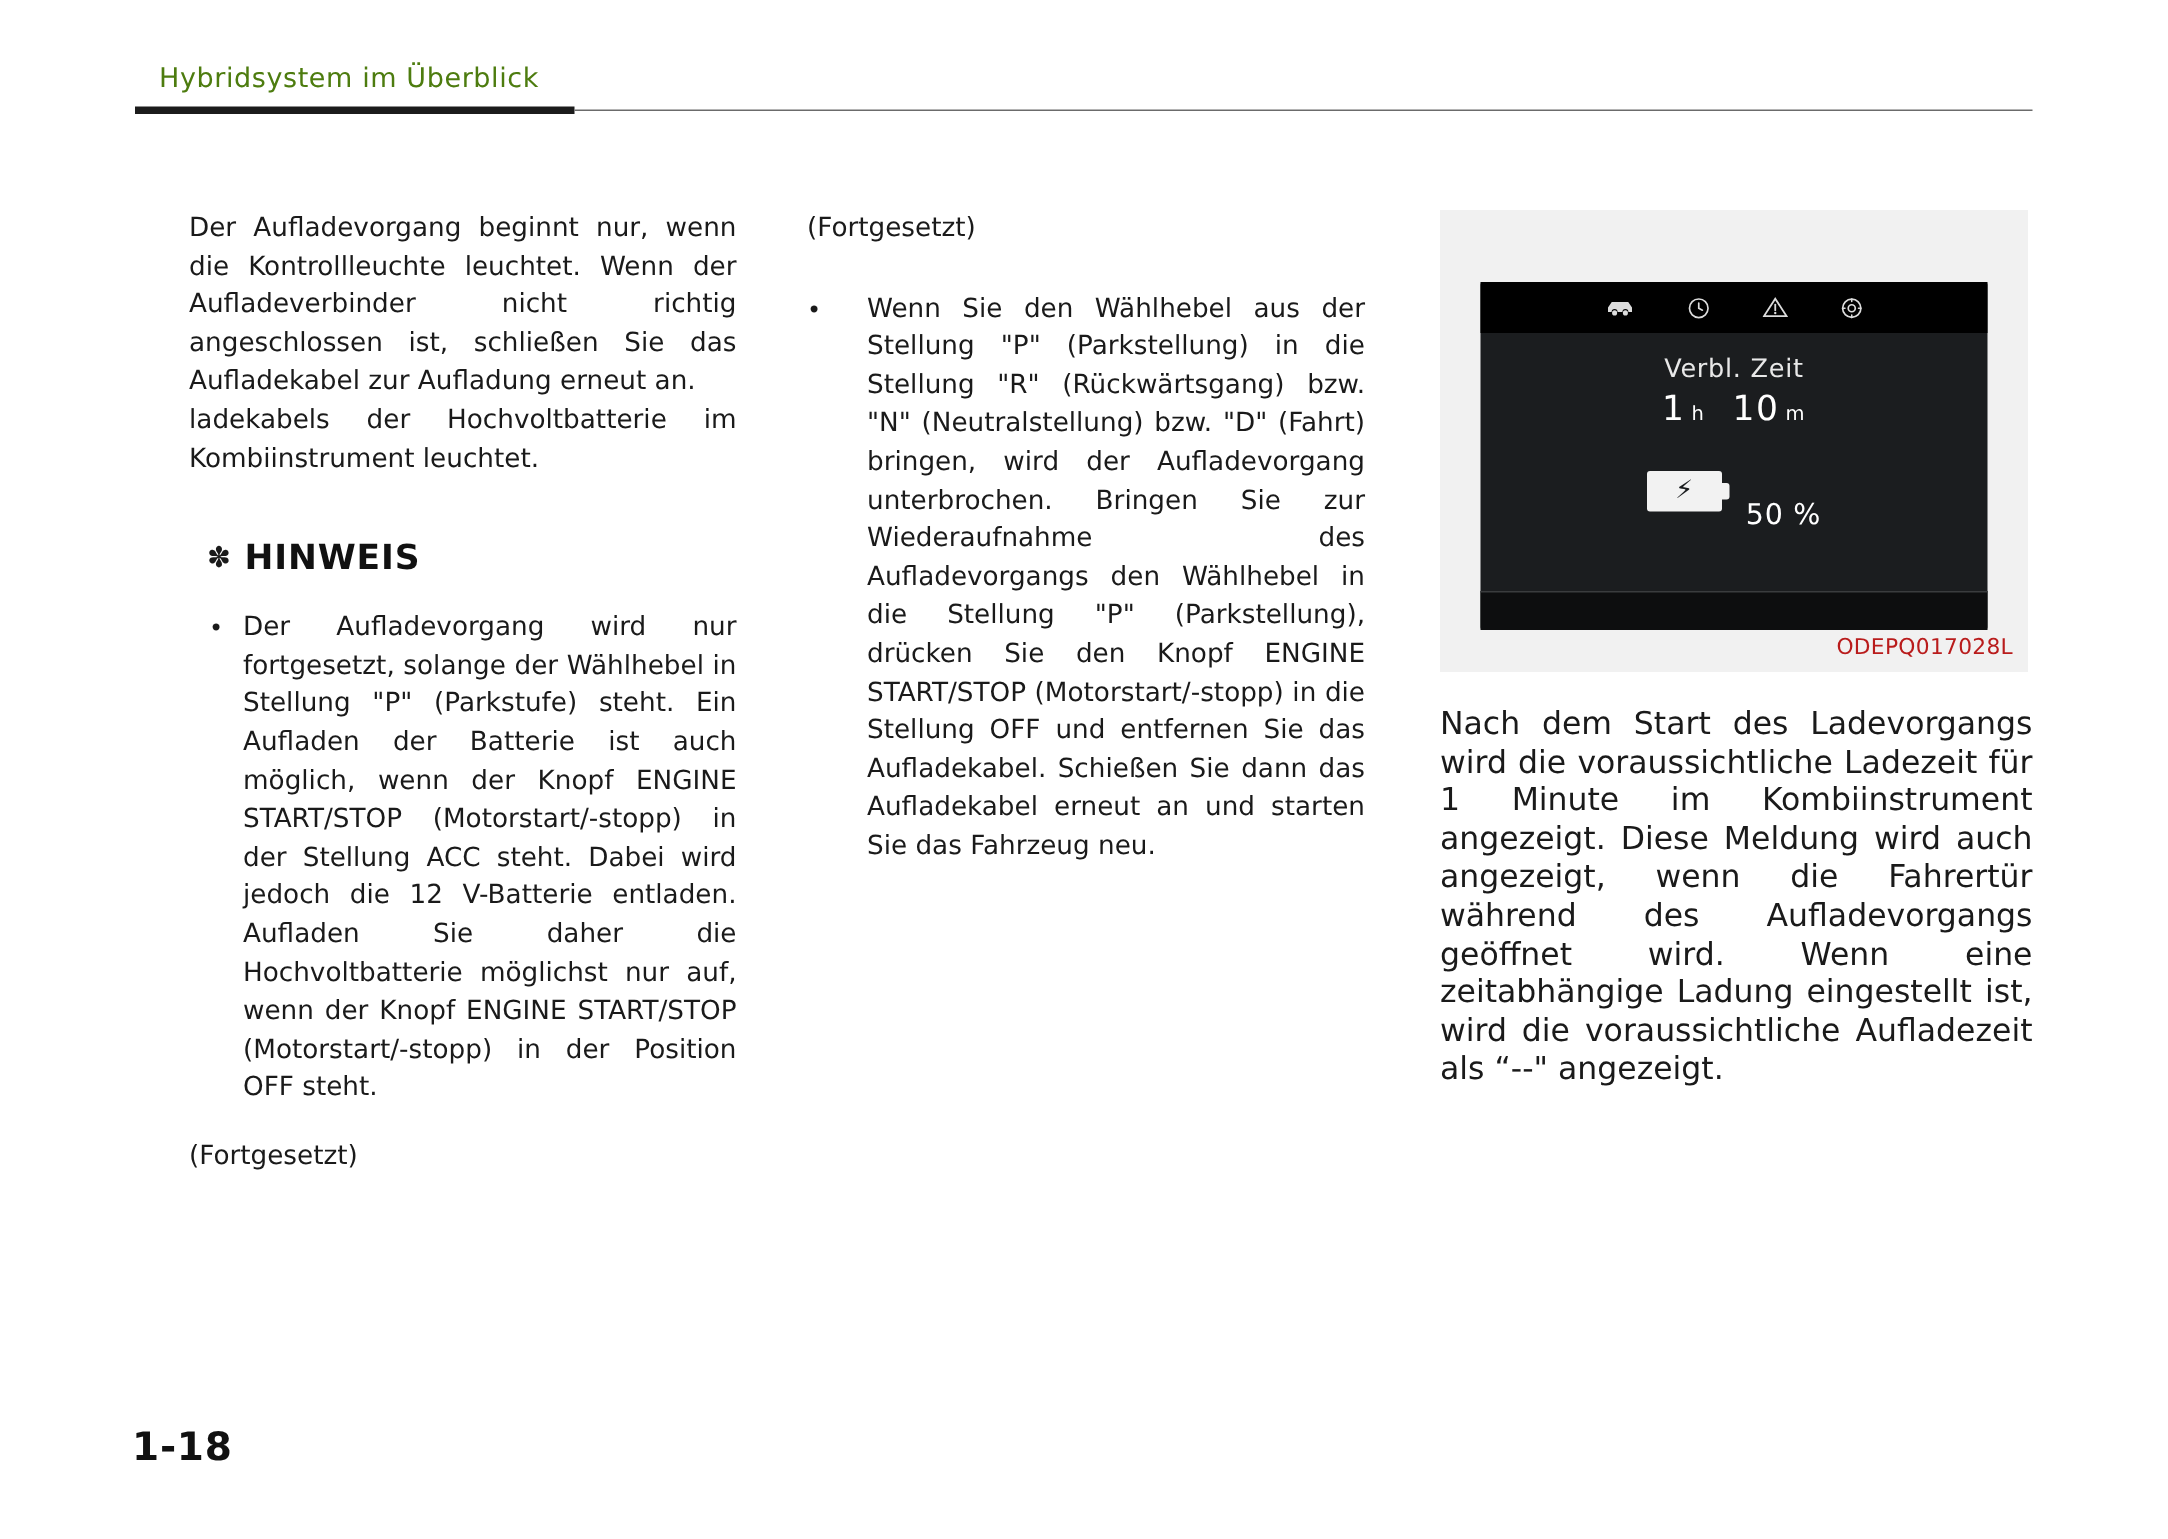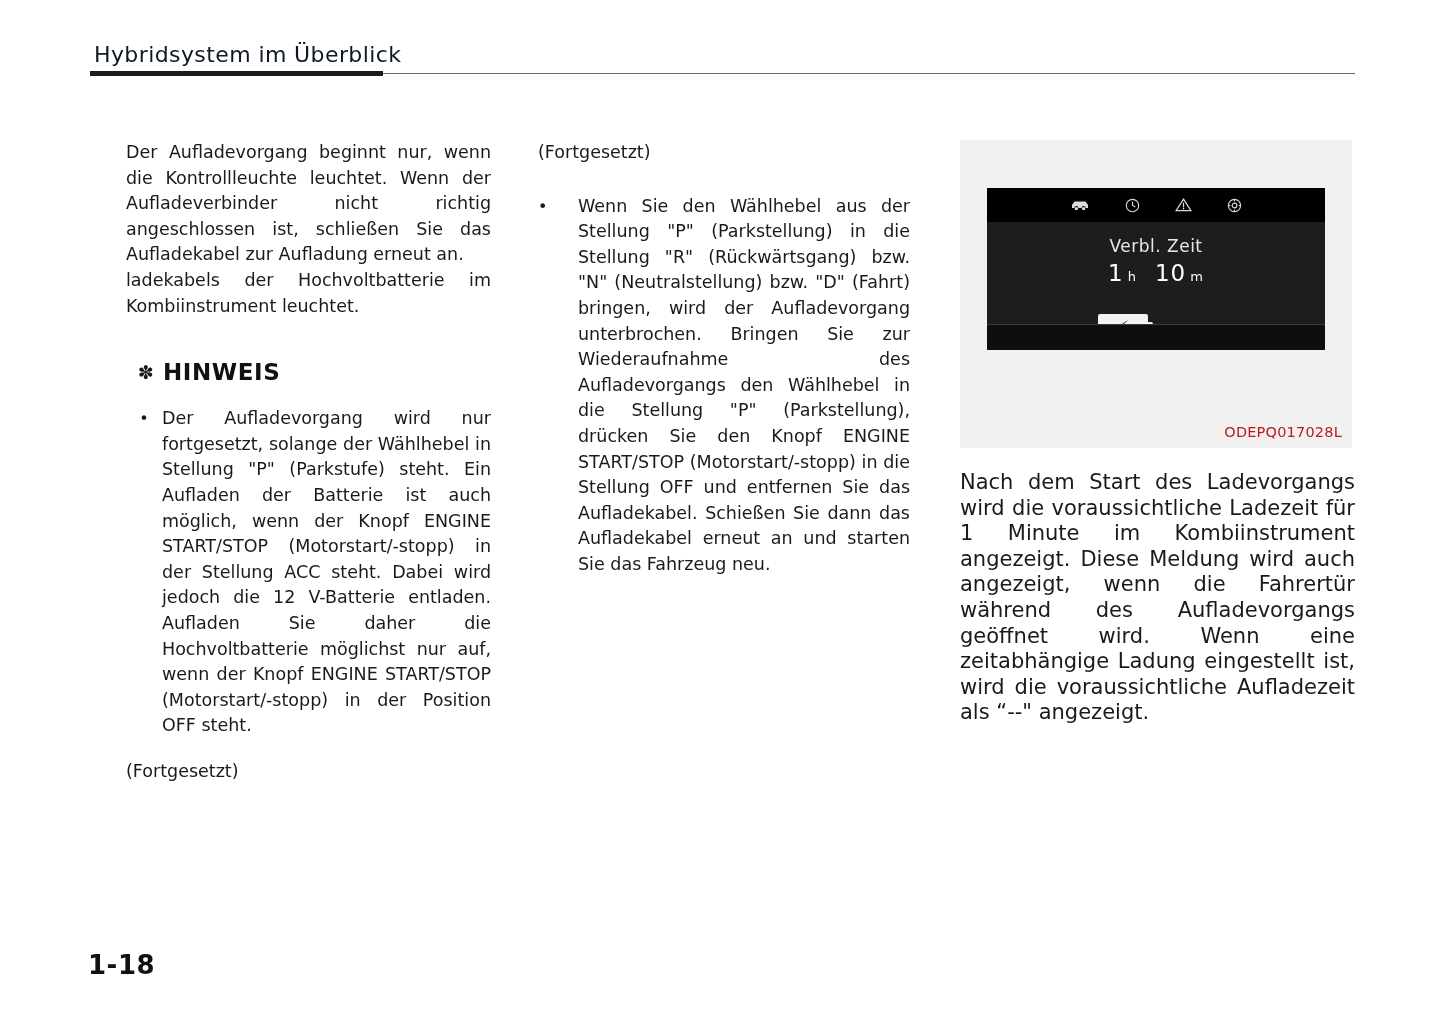--- a/index.html
+++ b/index.html
@@ -19,25 +19,25 @@
   
   #header {
     position: absolute;
     left: 90px;
     top: 42px;
     width: 1265px;
     height: 34px;
   }
   #header-title {
     position: absolute;
-    left: 4px;
+    left: 16px;
     top: 0;
-    font-size: 22px;
+    font-size: 18px;
     letter-spacing: 0.4px;
-    color: #0f172a;
+    color: #4d7c0f;
     white-space: nowrap;
   }
   #header-rule-thick {
     position: absolute;
     left: 0;
     top: 29px;
     width: 293px;
     height: 5px;
     background: #1c1c1c;
   }
@@ -132,21 +132,21 @@
     width: 392px;
     height: 308px;
     background: #f1f1f1;
     border: 0;
   }
   #cluster {
     position: absolute;
     left: 27px;
     top: 48px;
     width: 338px;
-    height: 162px;
+    height: 232px;
     background: #1b1d1f;
     border-radius: 2px;
   }
   #cluster-topbar {
     position: absolute;
     left: 0;
     top: 0;
     width: 100%;
     height: 34px;
     background: #000000;

